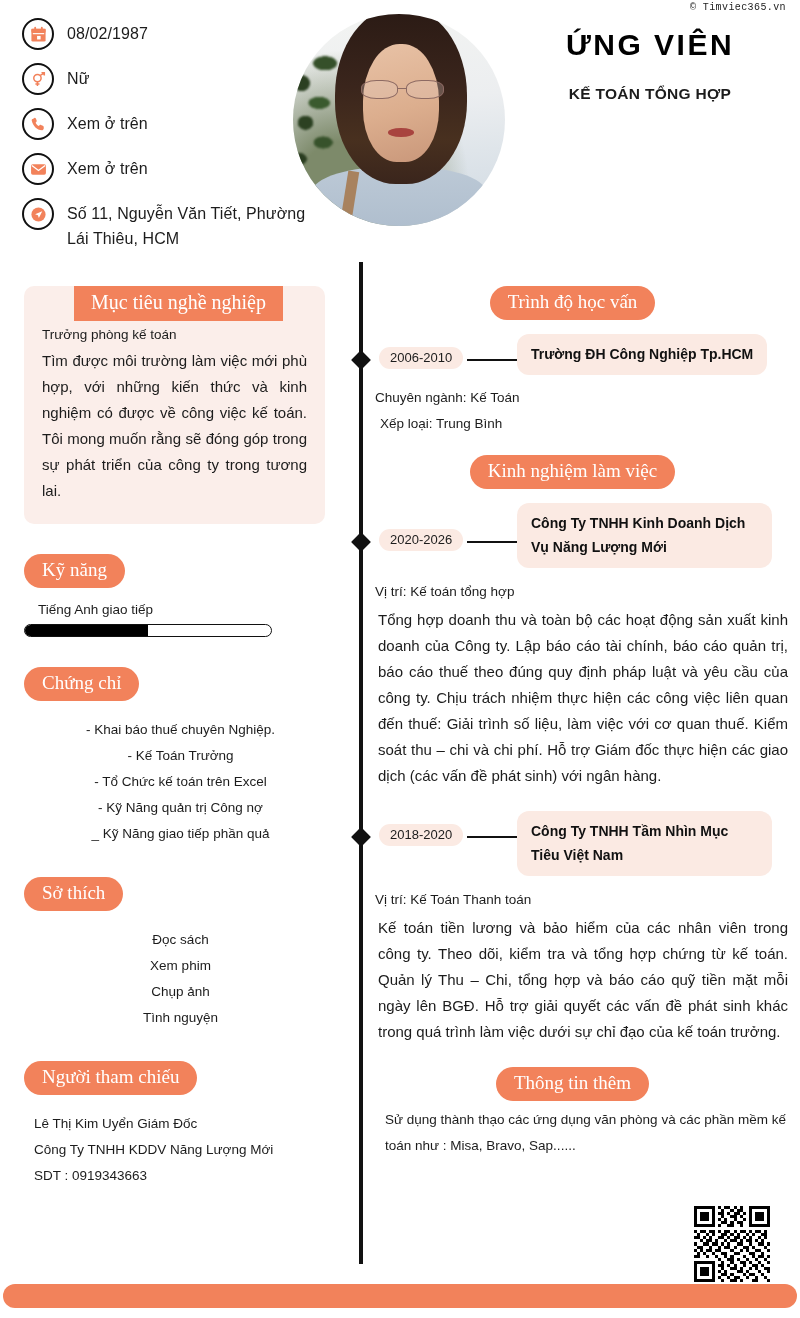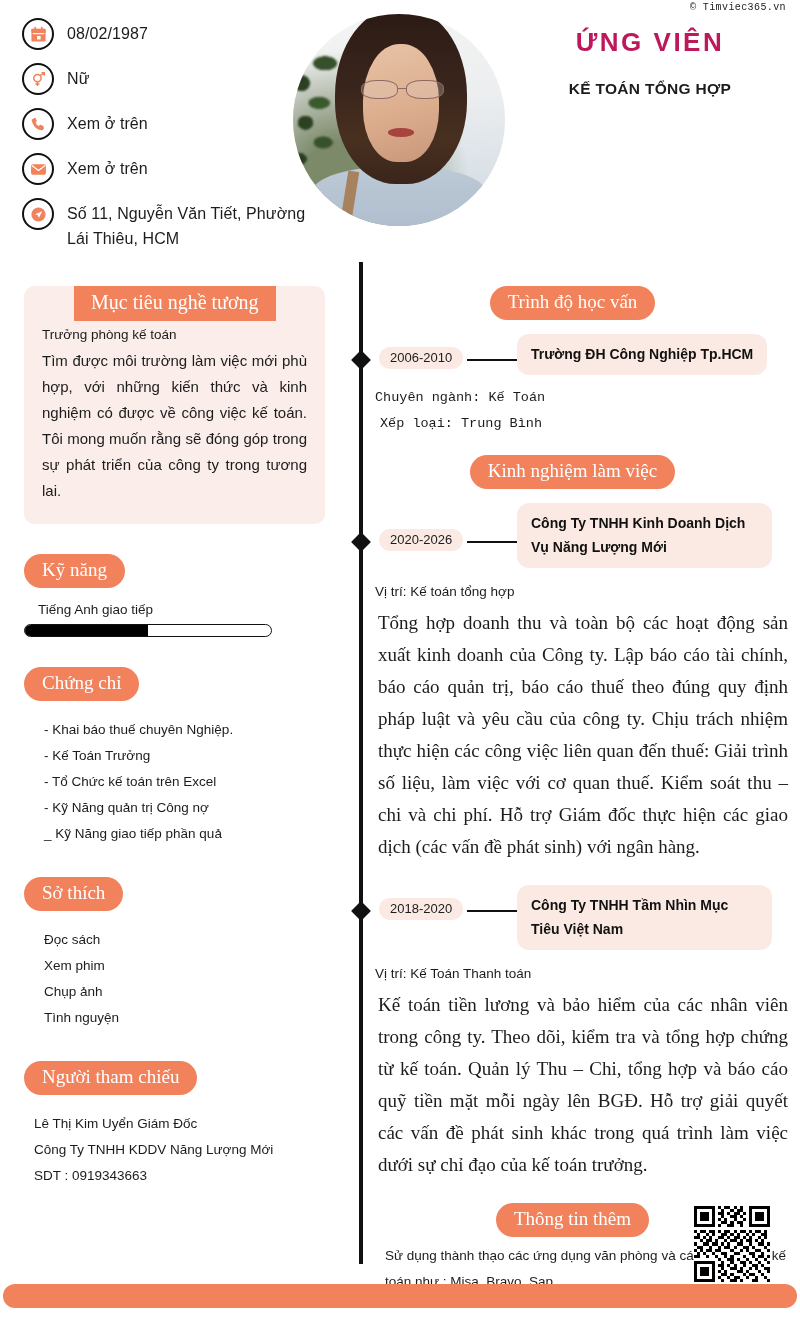--- a/index.html
+++ b/index.html
@@ -94,22 +94,22 @@
   .ph-strap {
     position:absolute; left:24%; bottom:0; width:5%; height:26%;
     background:#a8825e; transform: rotate(9deg);
   }
 
   .title-block {
     position: absolute; left: 505px; top: 28px; width: 290px;
     text-align: center;
   }
   .name {
-    font-size: 26px; font-weight: 700; letter-spacing: 2.5px;
-    color: #be185d; line-height: 1.15;
+    font-size: 30px; font-weight: 700; letter-spacing: 2.5px;
+    color: #000000; line-height: 1.15;
   }
   .job-title {
     margin-top: 22px;
     font-size: 15.5px; font-weight: 700; color: #1c1c1c; letter-spacing: .3px;
   }
 
   
   .body { position: relative; }
 
   
@@ -148,21 +148,21 @@
 
   .skill { margin-top: 14px; }
   .skill-name { font-size: 13.5px; color:#1c1c1c; margin-bottom: 7px; margin-left: 14px; }
   .bar {
     position: relative; height: 13px; width: 248px;
     border: 1.5px solid #111; border-radius: 7px;
     background: #fff; overflow: hidden;
   }
   .bar-fill { position:absolute; left:0; top:0; bottom:0; background:#000; }
 
-  .plain-list { margin-top: 16px; margin-left: 20px; }
+  .plain-list { margin-top: 16px; margin-left: 12px; text-align: center; }
   .plain-list li { list-style: none; font-size: 13.5px; color:#1c1c1c; line-height: 26px; }
 
   .ref-list { margin-top: 16px; margin-left: 10px; }
   .ref-list div { font-size: 13.5px; color:#1c1c1c; line-height: 26px; }
 
   
   .right-col { position: absolute; left: 345px; top: 0; width: 455px; }
   .tl-line {
     position: absolute; left: 14px; top: 0; width: 4px; height: 1002px;
     background: #111;
@@ -187,26 +187,26 @@
     height: 1.6px; background: #111;
   }
   .org-pill {
     margin-left: 172px;
     background: #fbeae3; border-radius: 12px;
     padding: 8px 14px 9px 14px;
     font-size: 14px; font-weight: 700; color:#111; line-height: 24px;
     max-width: 255px;
   }
   .tl-sub { margin-left: 30px; margin-top: 10px; }
-  .tl-sub .l { font-size: 13.5px; color:#1c1c1c; line-height: 26px; font-family: Liberation Mono, monospace; }
+  .tl-sub .l { font-size: 13.5px; color:#1c1c1c; line-height: 26px; }
   .tl-sub .l.ind { margin-left: 5px; }
   .tl-body {
     margin-left: 33px; margin-right: 12px; margin-top: 2px;
-    font-size: 19px; color:#1c1c1c; line-height: 32px;
-    text-align: justify; text-align-last: left; font-family: Liberation Serif, serif;
+    font-size: 15px; color:#1c1c1c; line-height: 26px;
+    text-align: justify; text-align-last: left;
   }
   .tl-pos { margin-left: 30px; margin-top: 11px; font-size: 13.5px; color:#1c1c1c; line-height: 26px; }
 
   .extra-body {
     margin-left: 40px; margin-right: 14px; margin-top: 6px;
     font-size: 13.5px; color:#1c1c1c; line-height: 26px;
     text-align: justify; text-align-last: left;
   }
 
   
@@ -313,21 +313,21 @@
       <div class="name">ỨNG VIÊN</div>
       <div class="job-title">KẾ TOÁN TỔNG HỢP</div>
     </div>
   </div>
 
   <div class="body">
 
     <div class="left-col">
 
       <div class="objective-wrap">
-        <div class="obj-badge">Mục tiêu nghề tương</div>
+        <div class="obj-badge">Mục tiêu nghề nghiệp</div>
         <div class="obj-panel">
           <div class="obj-line-1">Trưởng phòng kế toán</div>
           <div class="obj-para">Tìm được môi trường làm việc mới phù hợp, với những kiến thức và kinh nghiệm có được về công việc kế toán. Tôi mong muốn rằng sẽ đóng góp trong sự phát triển của công ty trong tương lai.</div>
         </div>
       </div>
 
       <div class="sec sec-gap">
         <span class="pill">Kỹ năng</span>
 
 

